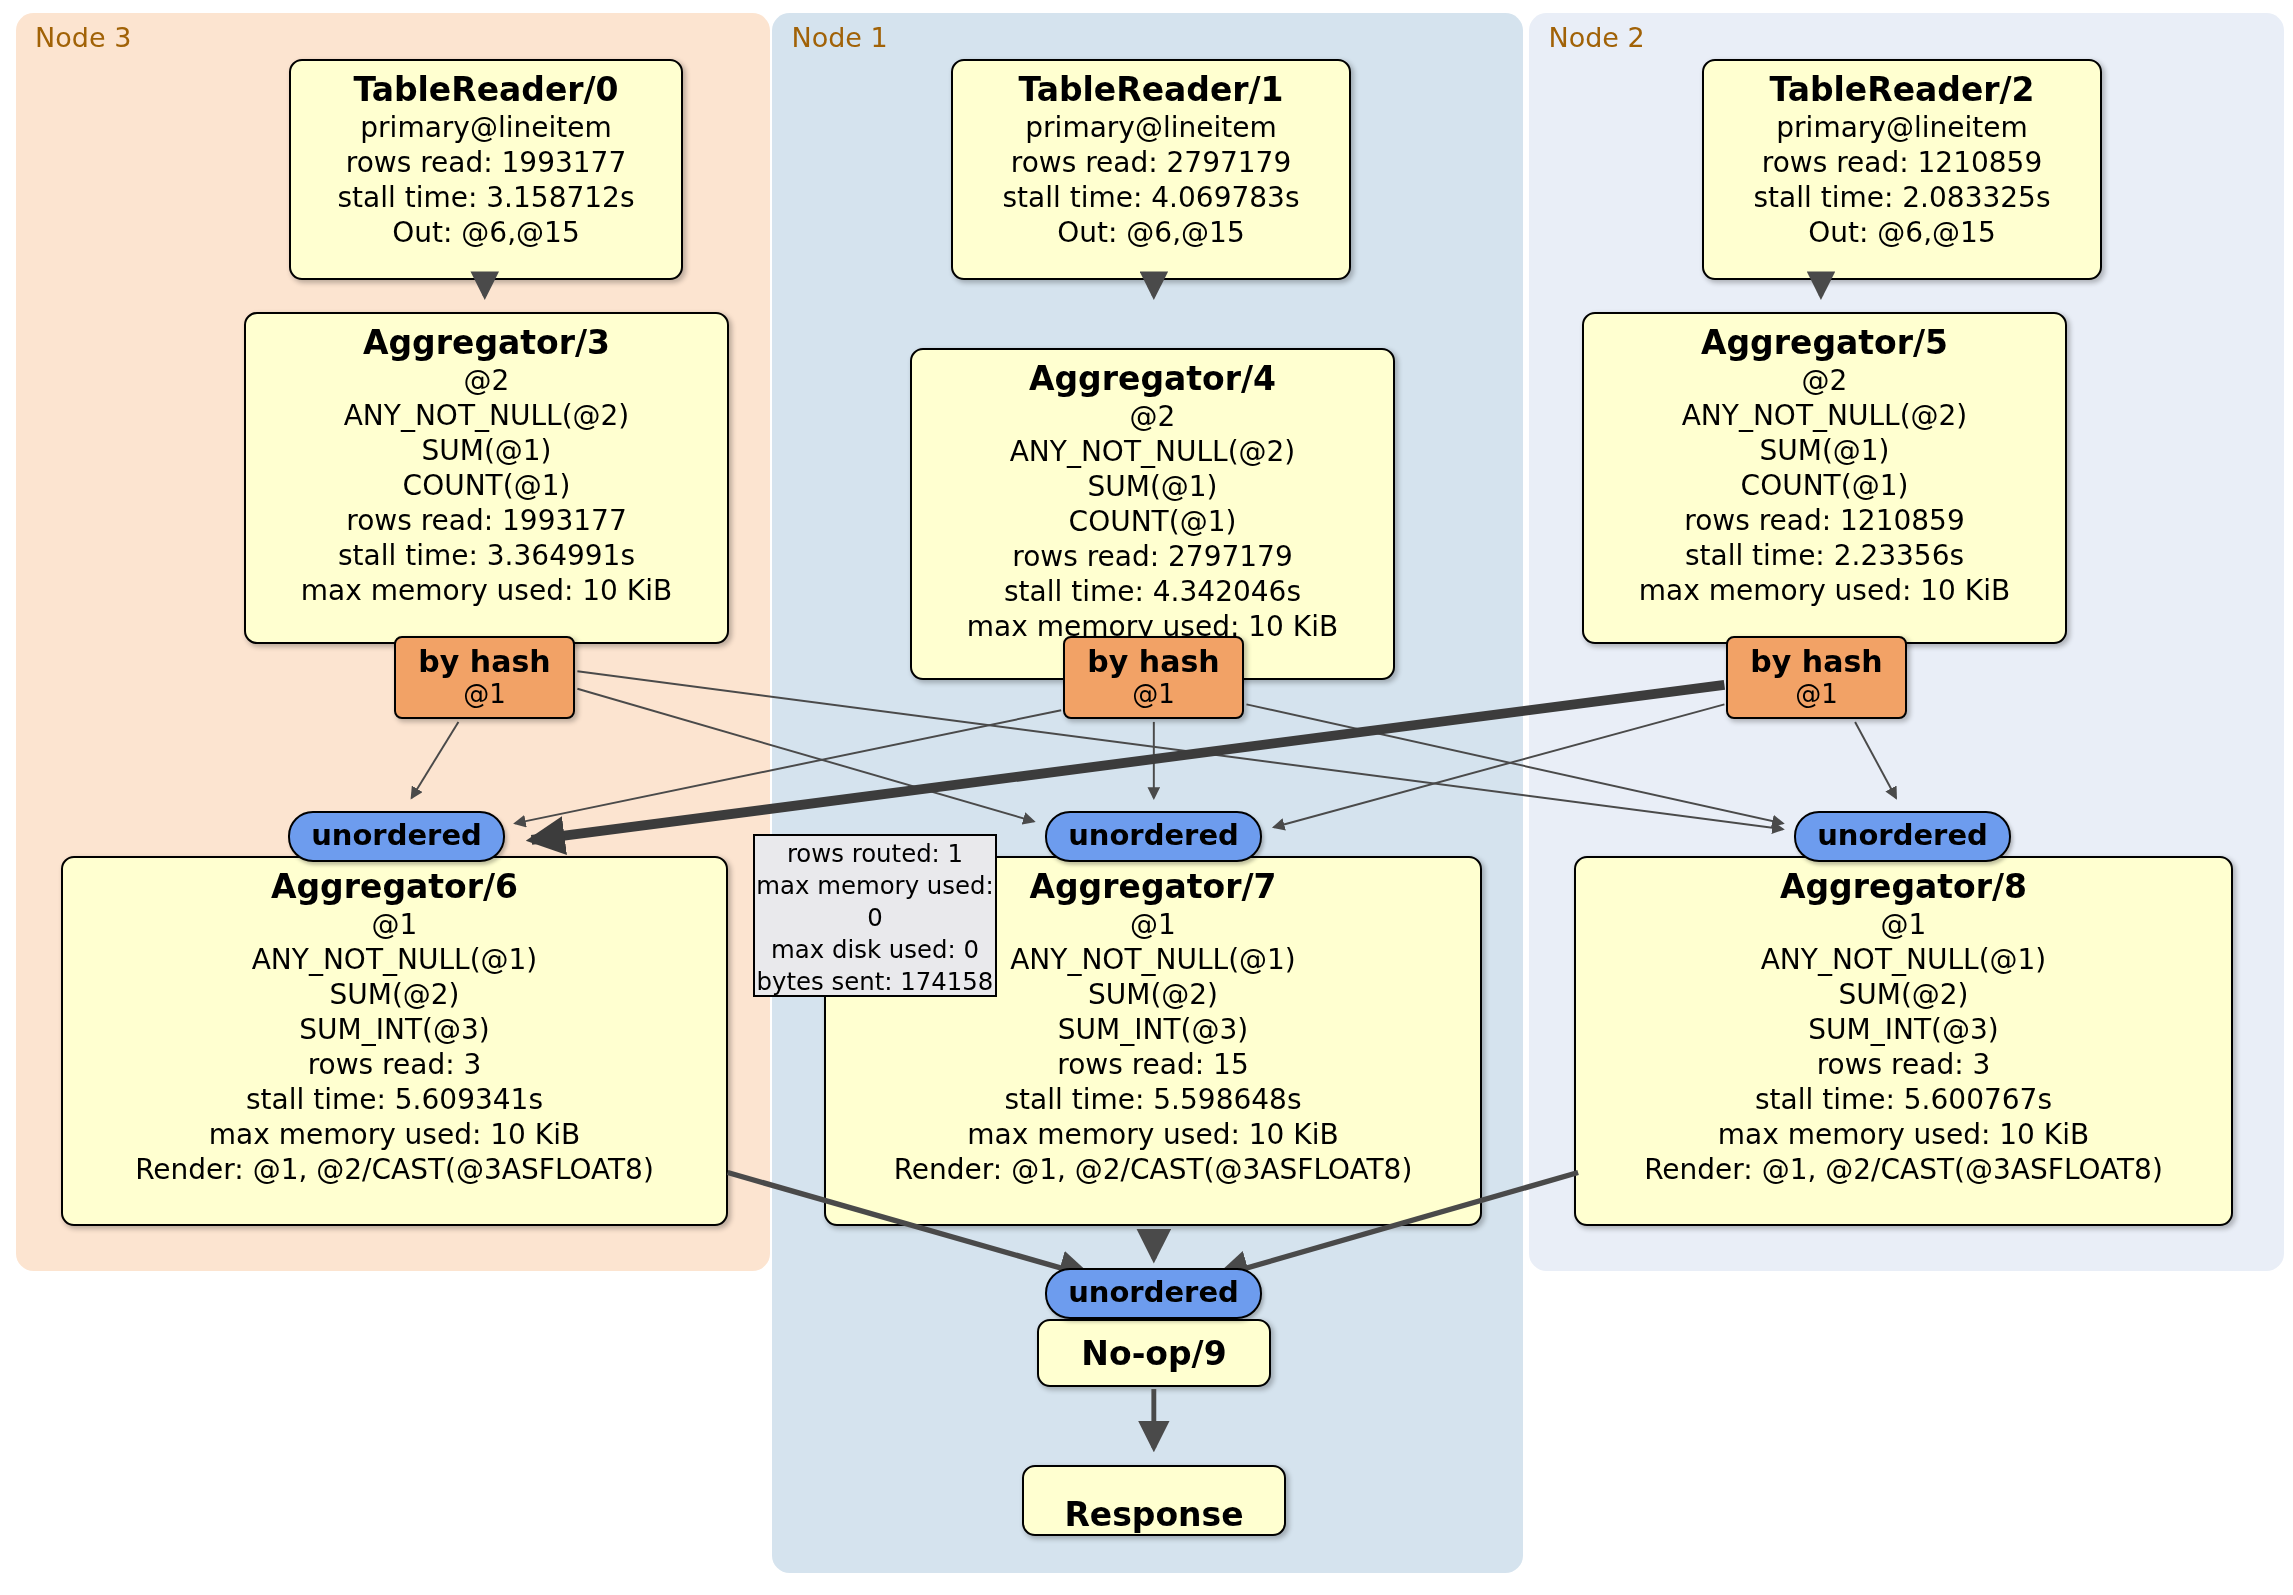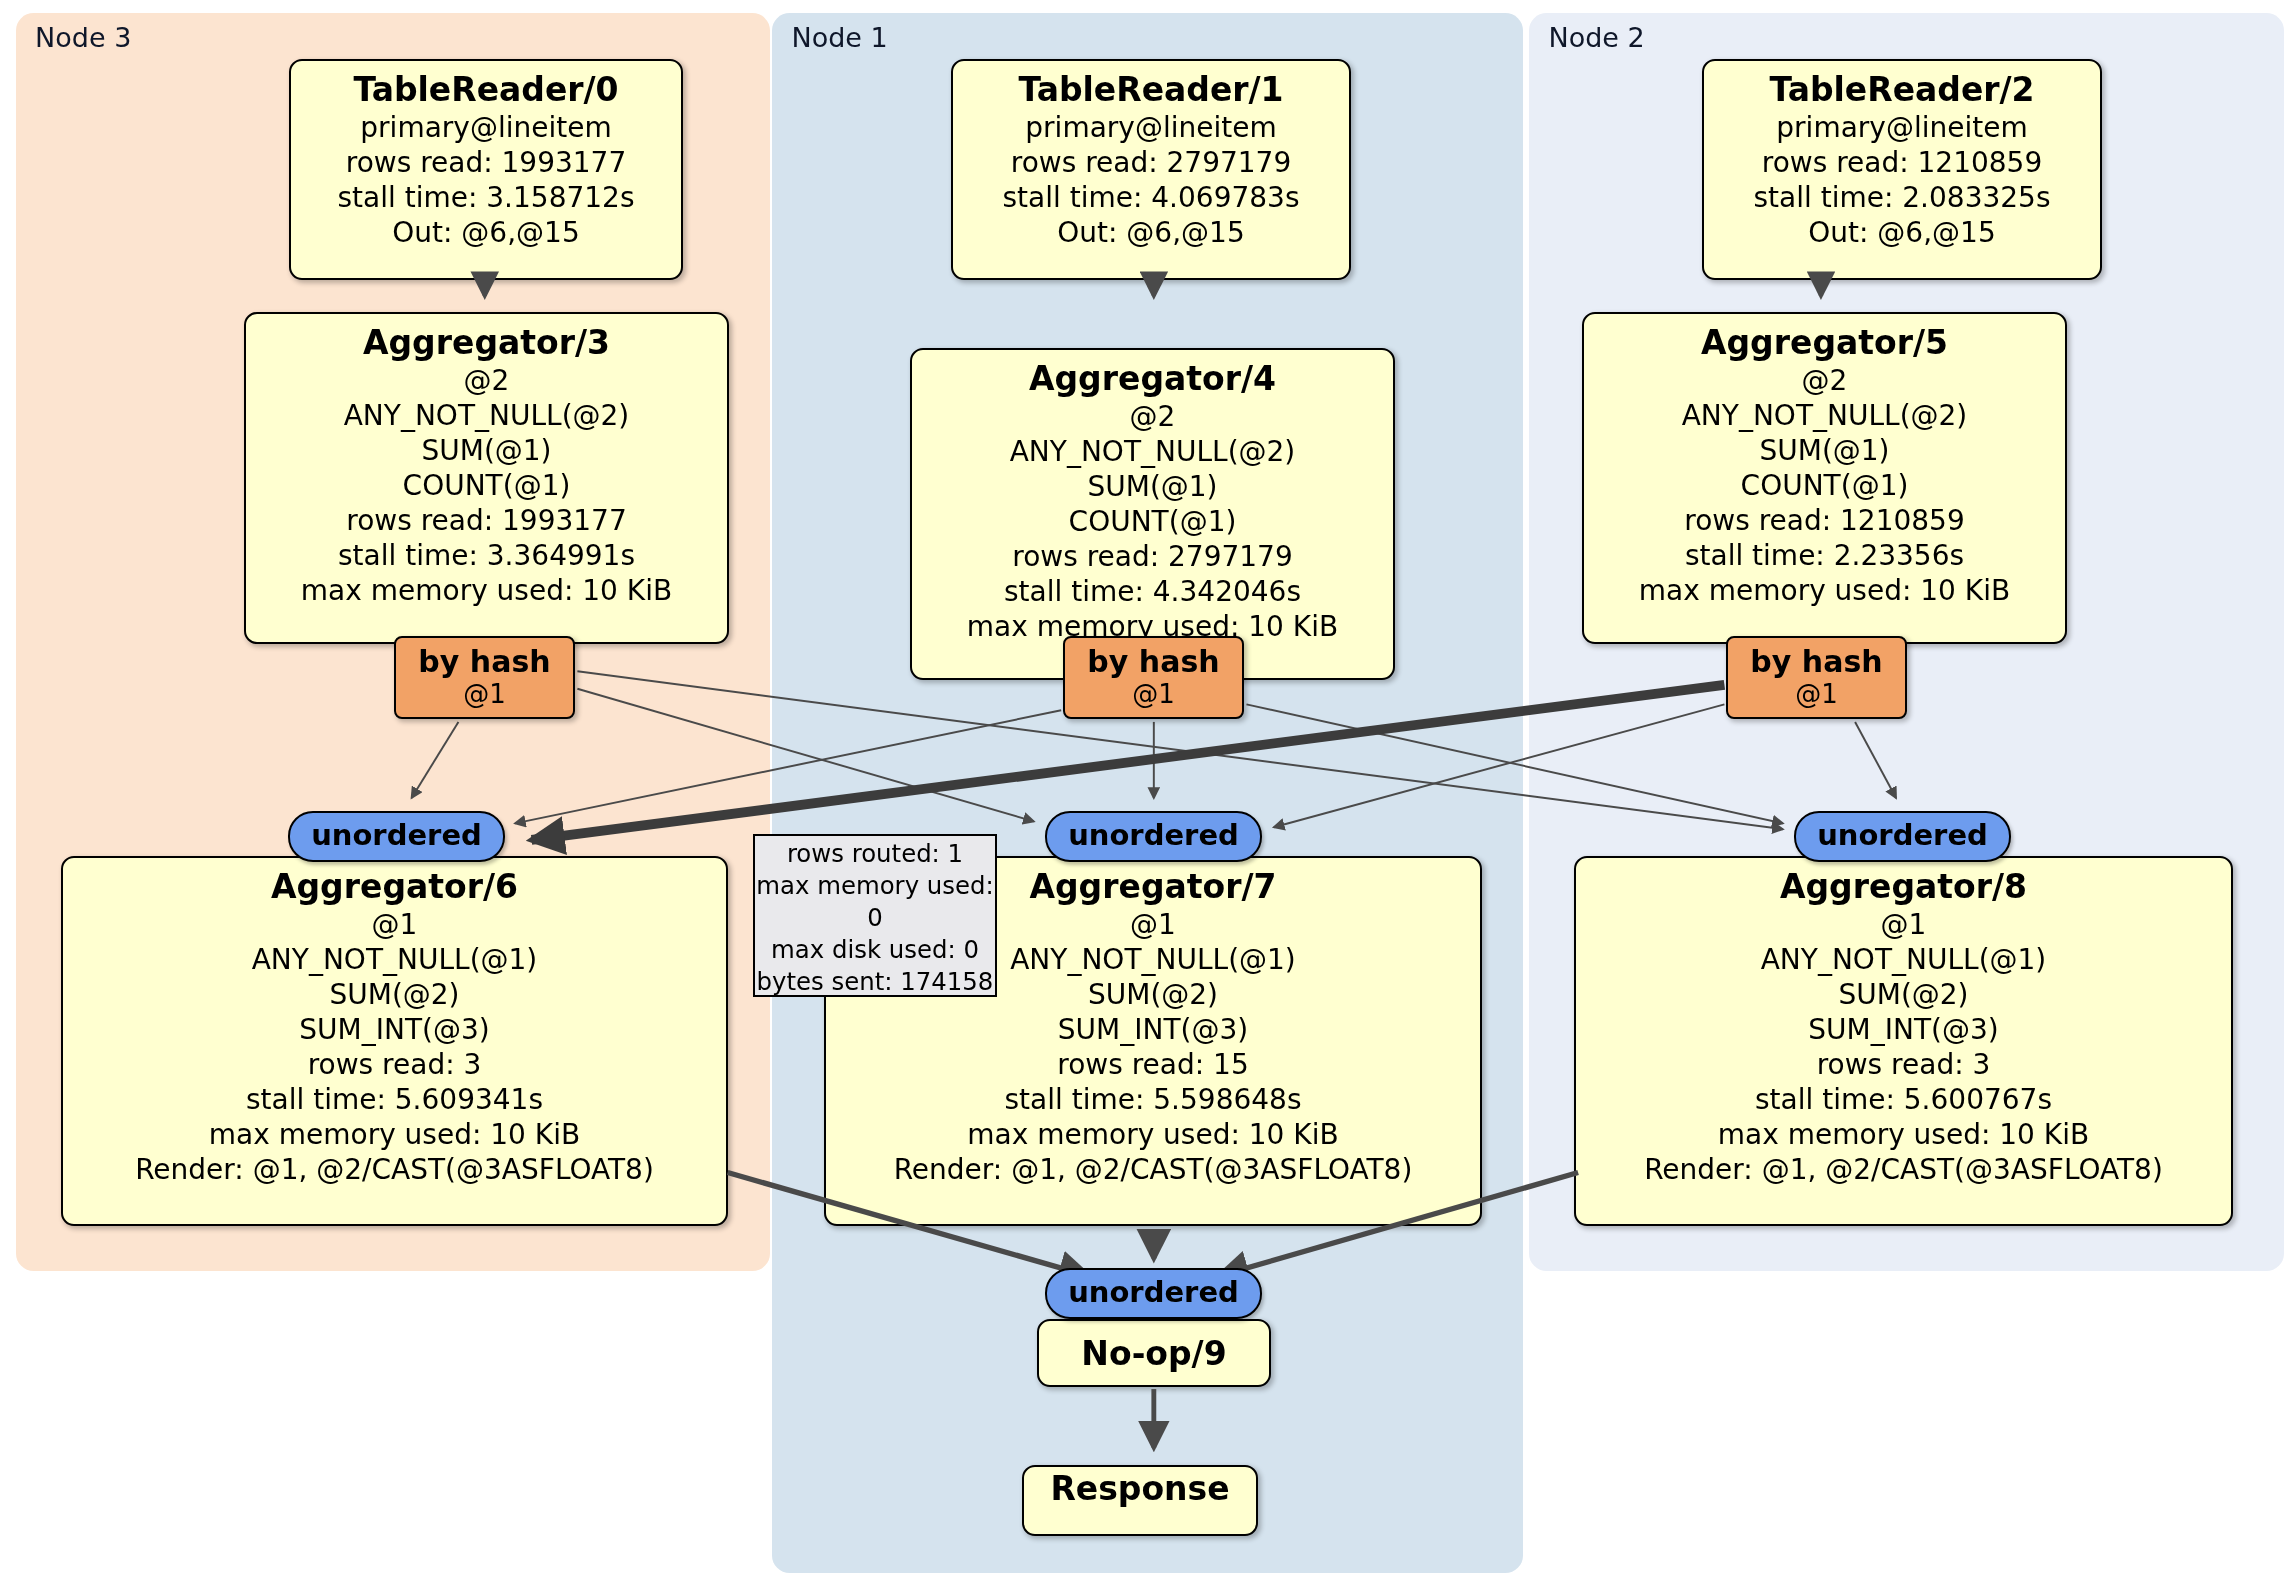--- a/index.html
+++ b/index.html
@@ -5,41 +5,41 @@
   html,body { margin:0; padding:0; background:#ffffff; }
   #canvas {
     position:relative; width:2294px; height:1596px;
     font-family:"DejaVu Sans","Liberation Sans",sans-serif;
     color:#000; overflow:hidden;
   }
   .panel { position:absolute; border-radius:17.6px; z-index:0; }
   #panel-node3 { left:15.6px;   top:12.7px; width:754px; height:1258px; background:#fce4d0; }
   #panel-node1 { left:772px;  top:12.7px; width:751px; height:1560px; background:#d5e3ee; }
   #panel-node2 { left:1529px; top:12.7px; width:755px; height:1258px; background:#e9eef7; }
-  .panel-label { position:absolute; left:19.5px; top:9.8px; font-size:27px; color:#0f172a; }
+  .panel-label { position:absolute; left:19.5px; top:9.8px; font-size:27px; color:#a16207; }
 
   .nbox {
     position:absolute; background:#ffffd0; border:2.9px solid #000; border-radius:13px;
     text-align:center; box-sizing:border-box; z-index:10;
     box-shadow:2.9px 2.9px 4.9px rgba(0,0,0,0.25); padding-top:7.8px;
   }
   .nbox .title { font-weight:bold; font-size:33px; line-height:41px; }
   .nbox .bline { font-size:28px; line-height:35px; }
 
   #tr0  {left:289px;  top:59px;  width:394px; height:221px;}
   #tr1  {left:951px;  top:59px;  width:400px; height:221px;}
   #tr2  {left:1702px; top:59px;  width:400px; height:221px;}
   #agg3 {left:244px;  top:312px; width:485px; height:332px;}
   #agg4 {left:910px;  top:312px; width:485px; height:332px;margin-top:36px;}
   #agg5 {left:1582px; top:312px; width:485px; height:332px;}
   #agg6 {left:61px;   top:856px; width:667px; height:370px;}
   #agg7 {left:824px;  top:856px; width:658px; height:370px;}
   #agg8 {left:1574px; top:856px; width:659px; height:370px;}
   #noop {left:1037px; top:1319px; width:234px; height:68px; padding-top:11.7px;}
-  #resp {left:1022px; top:1465px; width:236px; height:71px; padding-top:1px;}
+  #resp {left:1022px; top:1465px; width:264px; height:71px; padding-top:27px;}
 
   .router {
     position:absolute; background:#f2a266; border:2.9px solid #000; border-radius:8px;
     text-align:center; box-sizing:border-box; z-index:20;
     box-shadow:2.9px 2.9px 4.9px rgba(0,0,0,0.25);
   }
   .router .rlabel { font-weight:bold; font-size:30px; line-height:37px; margin-top:4.9px; }
   .router .rkey   { font-size:26px; line-height:29px; }
   #bh3 {left:394px;  top:636px; width:181px; height:83px;}
   #bh1 {left:1063px; top:636px; width:181px; height:83px;}

